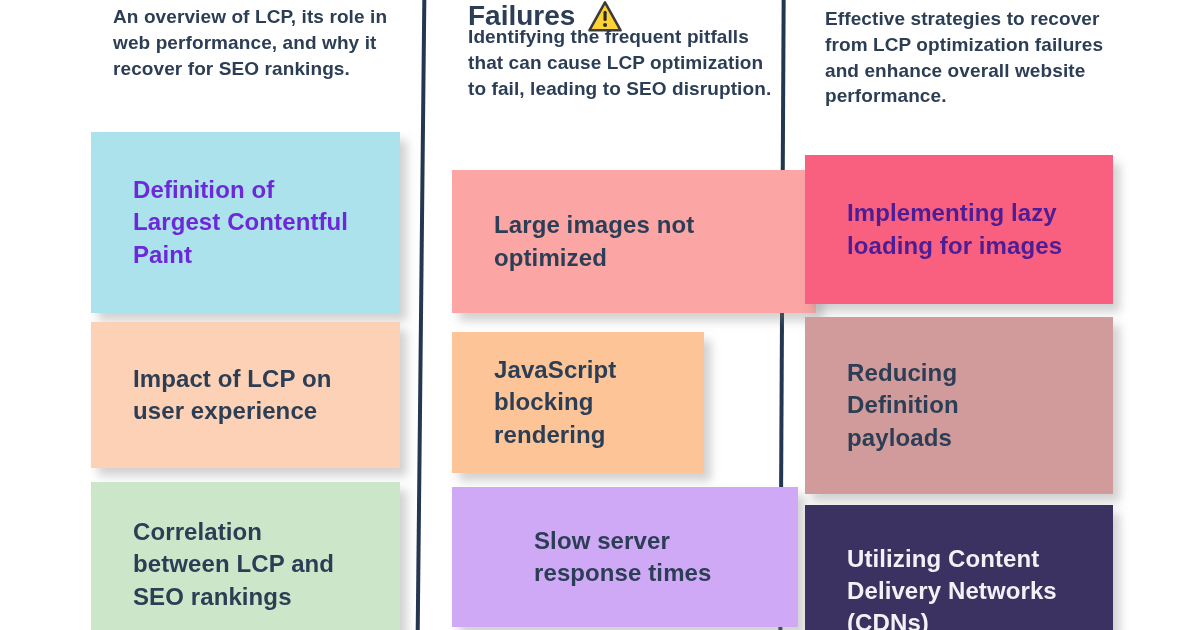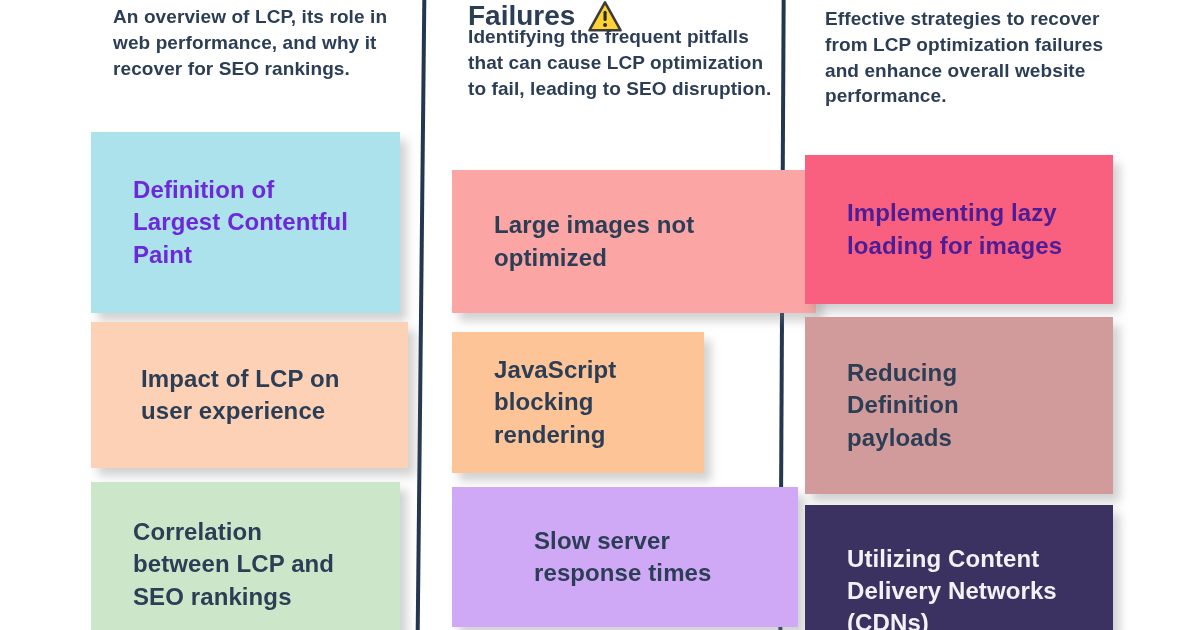--- a/index.html
+++ b/index.html
@@ -24,21 +24,21 @@
   .warn{width:36px;height:33px;margin-top:2px;}
   .card{
     position:absolute;display:flex;align-items:center;
     box-shadow:7px 8px 9px rgba(125,125,125,0.35);
   }
   .card .label{
     padding-left:42px;padding-right:22px;font-size:24px;font-weight:700;
     line-height:1.34;white-space:pre-line;letter-spacing:0.1px;
   }
   .c1a{left:91px;top:132px;width:309px;height:181px;}
-  .c1b{left:91px;top:322px;width:309px;height:146px;padding-left:8px;}
+  .c1b{left:91px;top:322px;width:309px;height:146px;}
   .c1c{left:91px;top:482px;width:309px;height:165px;}
   .c2a{left:452px;top:170px;width:364px;height:143px;}
   .c2b{left:452px;top:332px;width:252px;height:141px;}
   .c2c{left:452px;top:487px;width:306px;height:140px;}
   .c3a{left:805px;top:155px;width:308px;height:149px;}
   .c3b{left:805px;top:317px;width:308px;height:177px;}
   .c3c{left:805px;top:505px;width:308px;height:172px;}
 </style>
 </head>
 <body>

